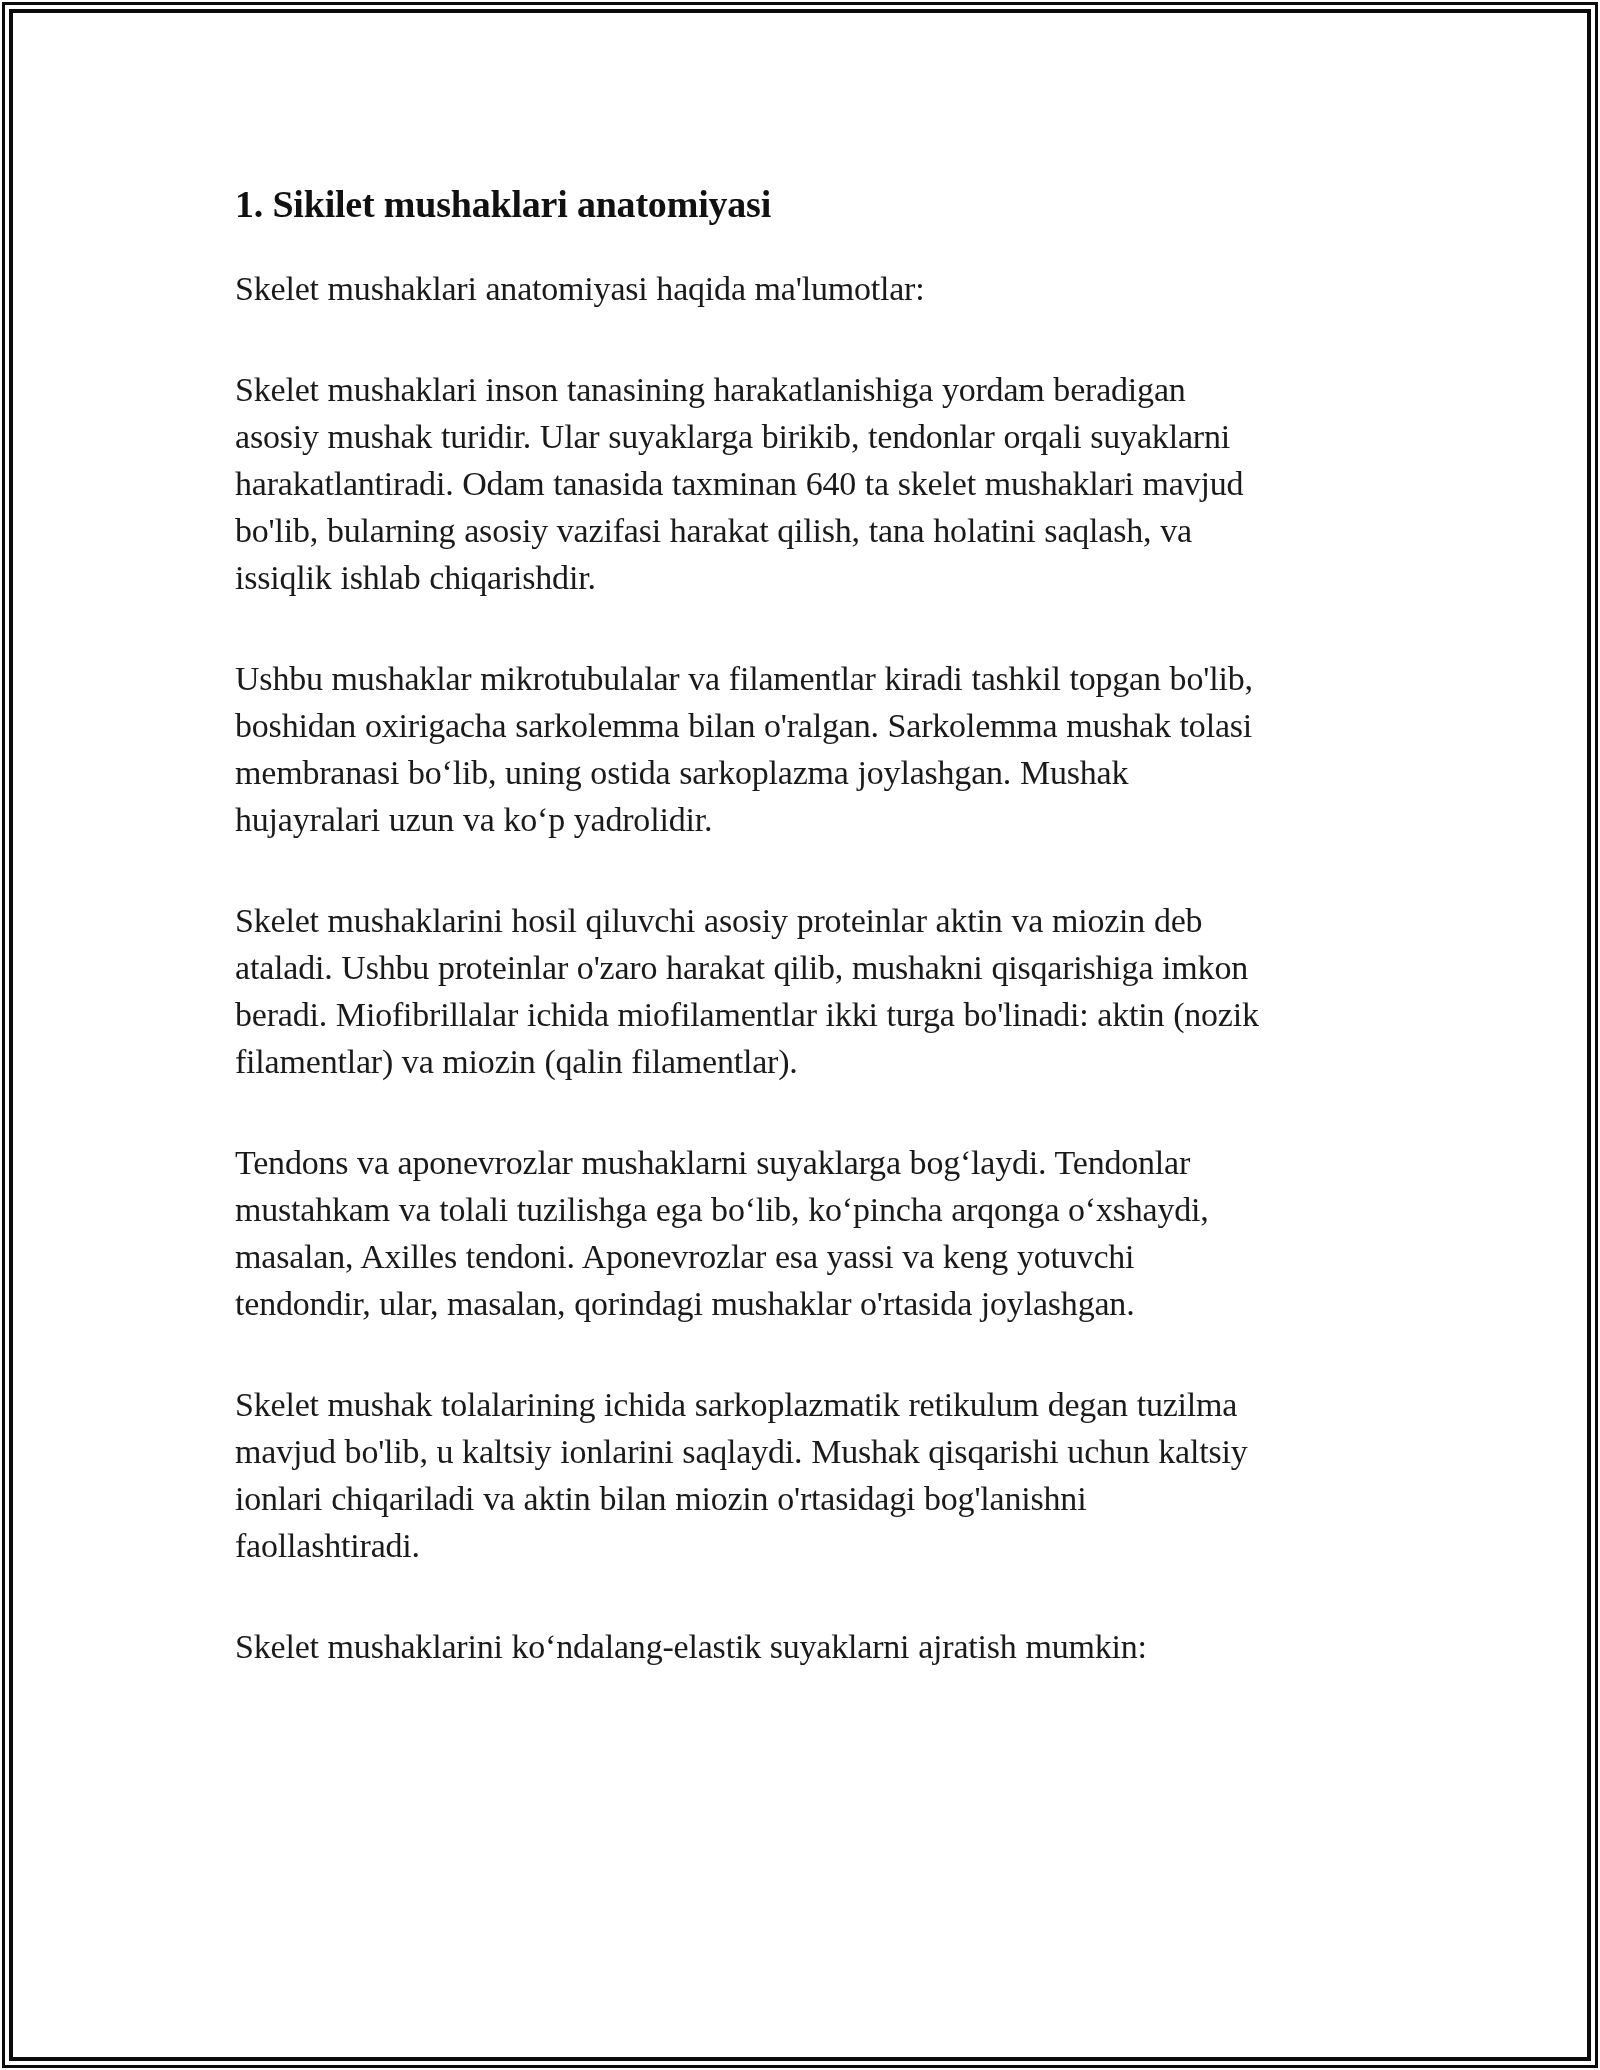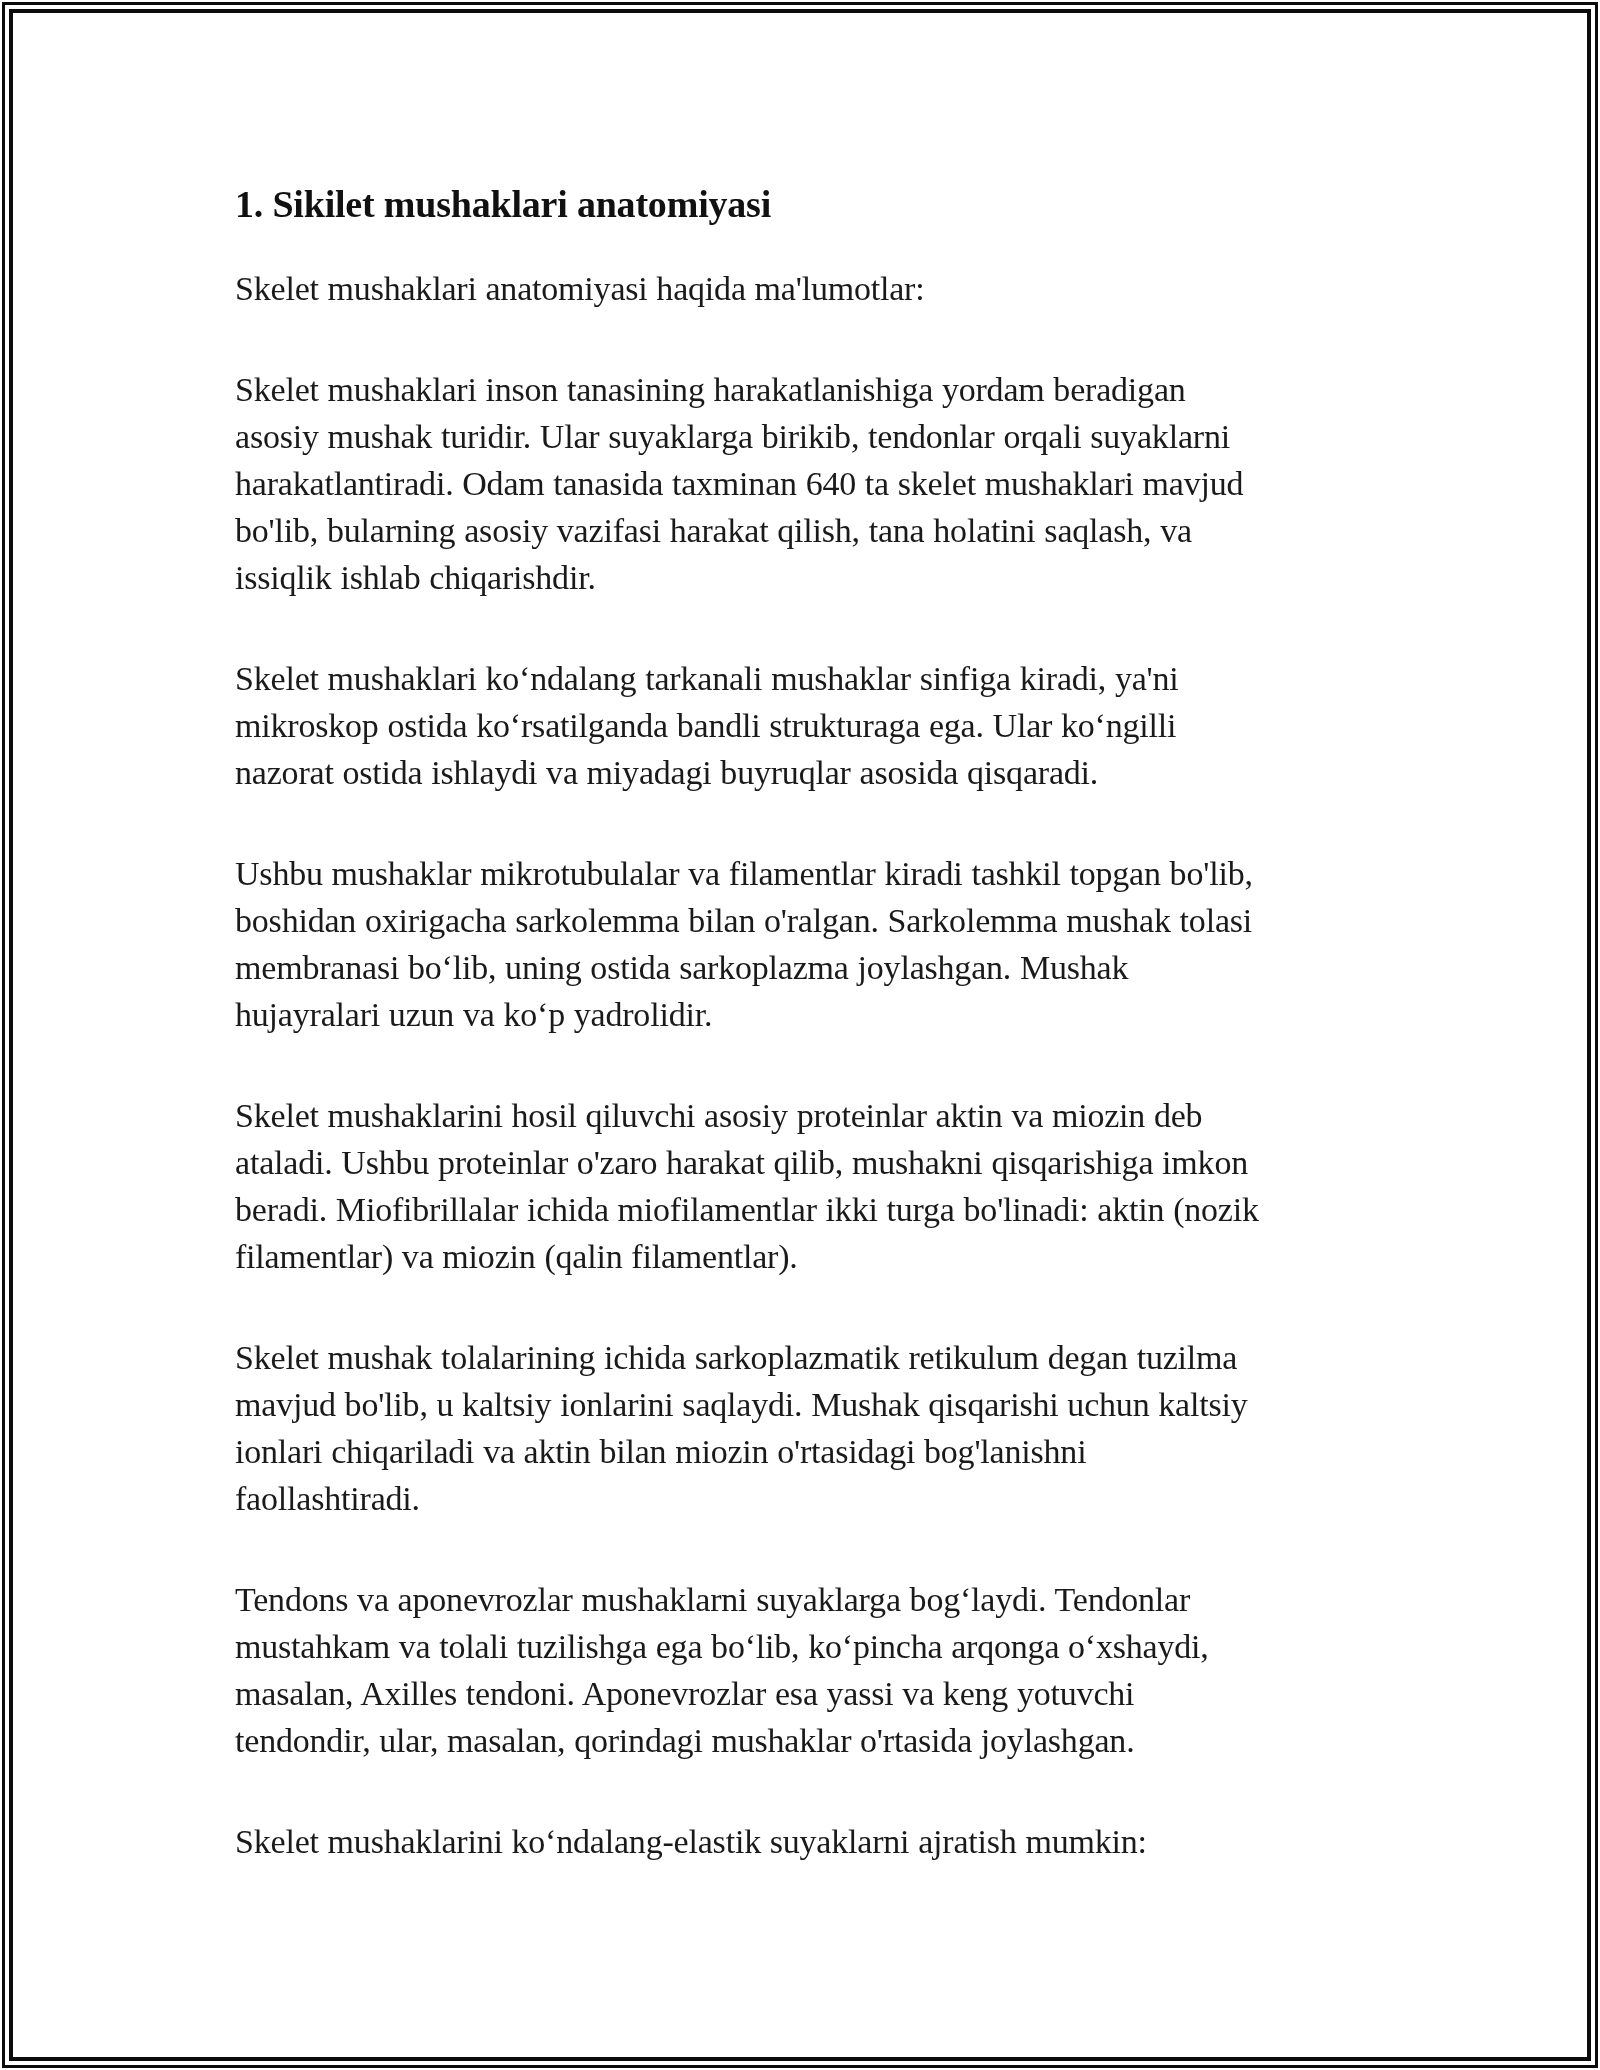--- a/index.html
+++ b/index.html
@@ -61,36 +61,33 @@
   <div class="frame-outer">
     <div class="frame-inner">
       <div class="content">
         <h1 class="doc-title">1. Sikilet mushaklari anatomiyasi</h1>
         <p class="doc-par">Skelet mushaklari anatomiyasi haqida ma'lumotlar:</p>
         <p class="doc-par">Skelet mushaklari inson tanasining harakatlanishiga yordam beradigan
 asosiy mushak turidir. Ular suyaklarga birikib, tendonlar orqali suyaklarni
 harakatlantiradi. Odam tanasida taxminan 640 ta skelet mushaklari mavjud
 bo'lib, bularning asosiy vazifasi harakat qilish, tana holatini saqlash, va
 issiqlik ishlab chiqarishdir.</p>
-        <p class="doc-par">Skelet mushaklari koʻndalang tarkanali mushaklar sinfiga kiradi, ya'ni
-mikroskop ostida koʻrsatilganda bandli strukturaga ega. Ular koʻngilli
-nazorat ostida ishlaydi va miyadagi buyruqlar asosida qisqaradi.</p>
         <p class="doc-par">Ushbu mushaklar mikrotubulalar va filamentlar kiradi tashkil topgan bo'lib,
 boshidan oxirigacha sarkolemma bilan o'ralgan. Sarkolemma mushak tolasi
 membranasi boʻlib, uning ostida sarkoplazma joylashgan. Mushak
 hujayralari uzun va koʻp yadrolidir.</p>
         <p class="doc-par">Skelet mushaklarini hosil qiluvchi asosiy proteinlar aktin va miozin deb
 ataladi. Ushbu proteinlar o'zaro harakat qilib, mushakni qisqarishiga imkon
 beradi. Miofibrillalar ichida miofilamentlar ikki turga bo'linadi: aktin (nozik
 filamentlar) va miozin (qalin filamentlar).</p>
+        <p class="doc-par">Tendons va aponevrozlar mushaklarni suyaklarga bogʻlaydi. Tendonlar
+mustahkam va tolali tuzilishga ega boʻlib, koʻpincha arqonga oʻxshaydi,
+masalan, Axilles tendoni. Aponevrozlar esa yassi va keng yotuvchi
+tendondir, ular, masalan, qorindagi mushaklar o'rtasida joylashgan.</p>
         <p class="doc-par">Skelet mushak tolalarining ichida sarkoplazmatik retikulum degan tuzilma
 mavjud bo'lib, u kaltsiy ionlarini saqlaydi. Mushak qisqarishi uchun kaltsiy
 ionlari chiqariladi va aktin bilan miozin o'rtasidagi bog'lanishni
 faollashtiradi.</p>
-        <p class="doc-par">Tendons va aponevrozlar mushaklarni suyaklarga bogʻlaydi. Tendonlar
-mustahkam va tolali tuzilishga ega boʻlib, koʻpincha arqonga oʻxshaydi,
-masalan, Axilles tendoni. Aponevrozlar esa yassi va keng yotuvchi
-tendondir, ular, masalan, qorindagi mushaklar o'rtasida joylashgan.</p>
         <p class="doc-par">Skelet mushaklarini koʻndalang-elastik suyaklarni ajratish mumkin:</p>
       </div>
     </div>
   </div>
 </div>
 
 </body></html>

